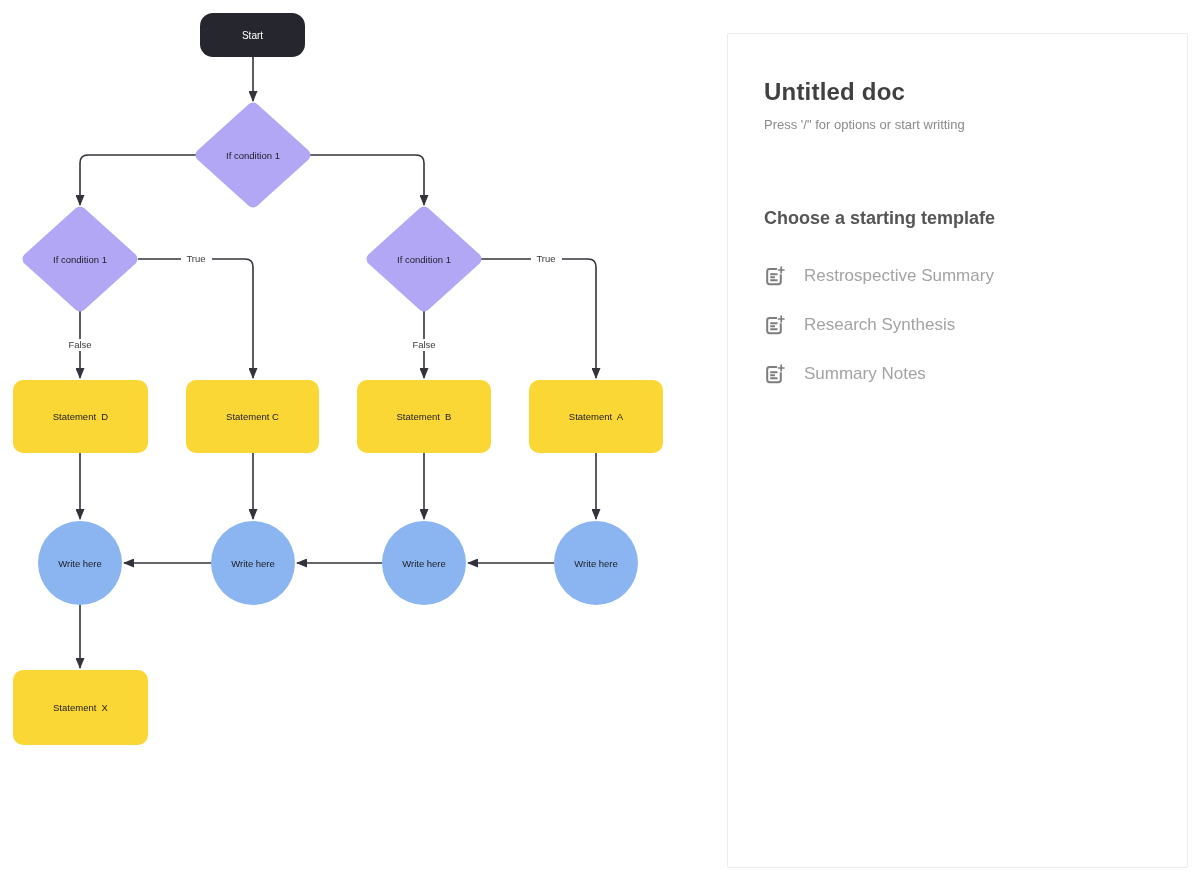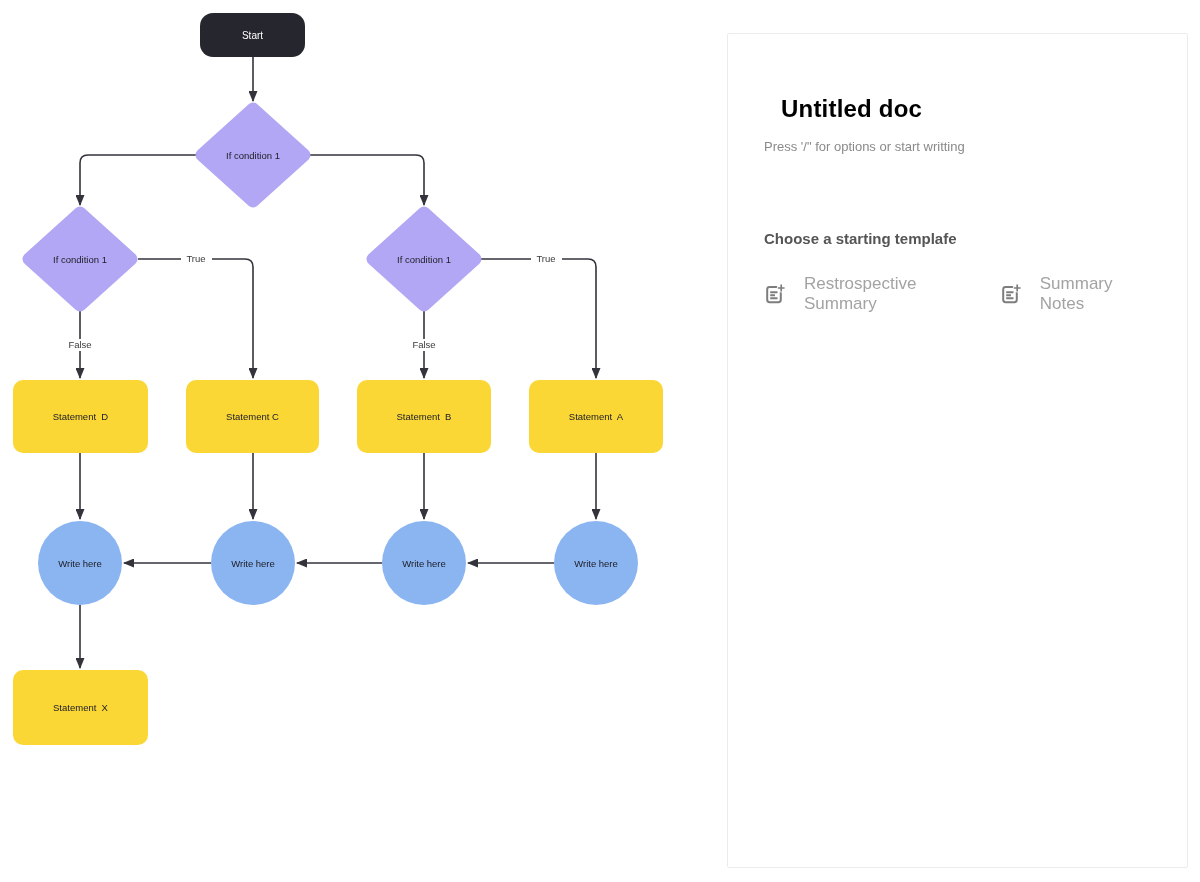--- a/index.html
+++ b/index.html
@@ -4,25 +4,25 @@
 <style>
   html,body{margin:0;padding:0;background:#ffffff;width:1200px;height:882px;
     font-family:"Liberation Sans", sans-serif;}
   .stage{position:relative;width:1200px;height:882px;overflow:hidden;}
   .canvas-svg{position:absolute;left:0;top:0;}
   svg text{white-space:pre;font-family:"Liberation Sans", sans-serif;}
 
   .panel{position:absolute;left:727px;top:33px;width:461px;height:835px;
     background:#ffffff;border:1px solid #ececec;border-radius:2px;
     box-sizing:border-box;padding:45px 36px 0 36px;}
-  .doc-title{font-size:24px;font-weight:bold;color:#000000;margin:17px;
+  .doc-title{font-size:24px;font-weight:bold;color:#404040;margin:0;
     letter-spacing:0.2px;line-height:26px;cursor:text;}
   .doc-placeholder{margin-top:12px;font-size:13px;color:#8a8a8a;cursor:text;}
-  .tpl-head{margin-top:76px;font-size:15px;font-weight:bold;color:#555555;}
-  .tpl-list{margin-top:33px;display:flex;flex-direction:row;gap:21px;}
+  .tpl-head{margin-top:76px;font-size:18px;font-weight:bold;color:#555555;}
+  .tpl-list{margin-top:33px;display:flex;flex-direction:column;gap:21px;}
   .tpl-item{display:flex;align-items:center;gap:18px;height:28px;cursor:pointer;}
   .tpl-icon{width:22px;height:22px;flex:0 0 auto;display:inline-flex;}
   .tpl-label{font-size:17px;color:#a3a3a3;}
 </style>
 </head>
 <body>
 
 <div class="stage">
 
   <svg class="canvas-svg" width="710" height="790" viewBox="0 0 710 790">
@@ -133,20 +133,31 @@
             <rect x="3.2" y="4" width="13.6" height="15.2" rx="2.4" fill="none" stroke="#7d7d7d" stroke-width="2"></rect>
             <circle cx="17.2" cy="5" r="4.4" fill="#ffffff"></circle>
             <path d="M17.2,1.6 V8.4 M13.8,5 H20.6" stroke="#7d7d7d" stroke-width="1.7"></path>
             <path d="M6.2,9.3 H13.5 M6.2,12.3 H11 M6.2,15.3 H13.5" stroke="#7d7d7d" stroke-width="2"></path>
           </svg>
         </span>
         <span class="tpl-label">Restrospective Summary</span>
       </div>
 
 
+      <div class="tpl-item">
+        <span class="tpl-icon">
+          <svg width="22" height="22" viewBox="0 0 22 22">
+            <rect x="3.2" y="4" width="13.6" height="15.2" rx="2.4" fill="none" stroke="#7d7d7d" stroke-width="2"></rect>
+            <circle cx="17.2" cy="5" r="4.4" fill="#ffffff"></circle>
+            <path d="M17.2,1.6 V8.4 M13.8,5 H20.6" stroke="#7d7d7d" stroke-width="1.7"></path>
+            <path d="M6.2,9.3 H13.5 M6.2,12.3 H11 M6.2,15.3 H13.5" stroke="#7d7d7d" stroke-width="2"></path>
+          </svg>
+        </span>
+        <span class="tpl-label">Research Synthesis</span>
+      </div>
 
       <div class="tpl-item">
         <span class="tpl-icon">
           <svg width="22" height="22" viewBox="0 0 22 22">
             <rect x="3.2" y="4" width="13.6" height="15.2" rx="2.4" fill="none" stroke="#7d7d7d" stroke-width="2"></rect>
             <circle cx="17.2" cy="5" r="4.4" fill="#ffffff"></circle>
             <path d="M17.2,1.6 V8.4 M13.8,5 H20.6" stroke="#7d7d7d" stroke-width="1.7"></path>
             <path d="M6.2,9.3 H13.5 M6.2,12.3 H11 M6.2,15.3 H13.5" stroke="#7d7d7d" stroke-width="2"></path>
           </svg>
         </span>

